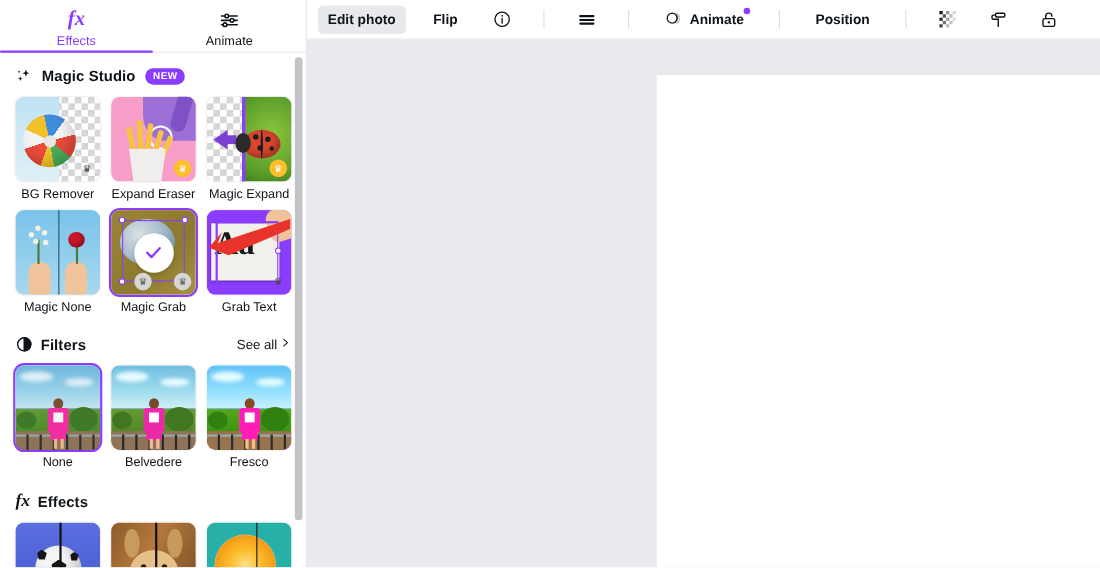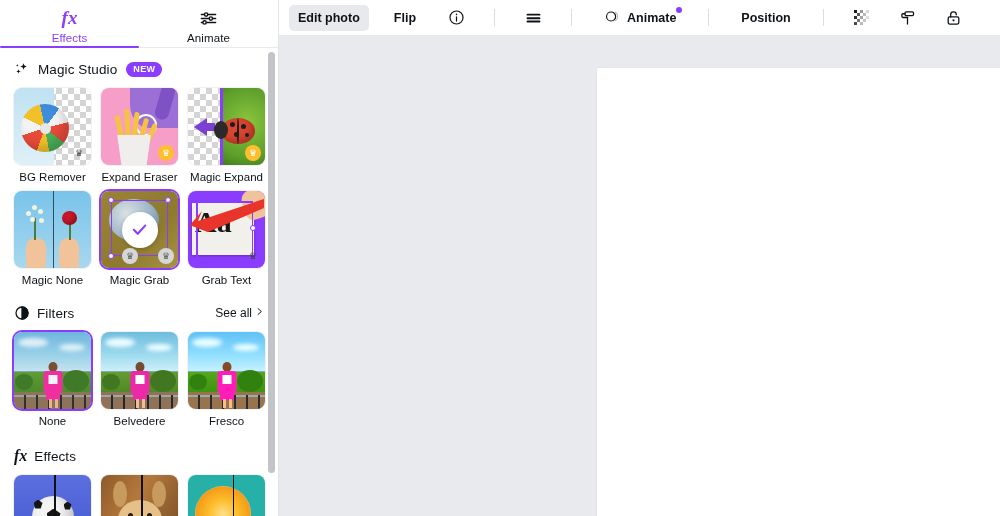--- a/index.html
+++ b/index.html
@@ -47,21 +47,21 @@
   .panel-body {
     position: absolute; top: 48px; left: 0; right: 0; bottom: 0;
     overflow: hidden; padding: 0 14px;
   }
 
   .section-head {
     display: flex; align-items: center; gap: 7px;
     height: 30px; margin-top: 6px;
   }
   .section-head .s-ico { display: flex; align-items: center; color: #0e1318; }
-  .section-title { font-size: 13.5px; font-weight: 400; color: #0e1318; letter-spacing: .1px; }
+  .section-title { font-size: 13.5px; font-weight: 700; color: #0e1318; letter-spacing: .1px; }
   .badge-new {
     background: #8b3dff; color: #fff; font-size: 9px; font-weight: 700;
     padding: 2.5px 7px 2.5px 7px; border-radius: 9px; letter-spacing: .4px; margin-left: 2px;
   }
   .see-all {
     margin-left: auto; font-size: 12px; color: #0e1318; cursor: pointer;
     display: flex; align-items: center; gap: 3px;
   }
 
   .tile-row { display: flex; gap: 10px; margin-top: 4px; }

